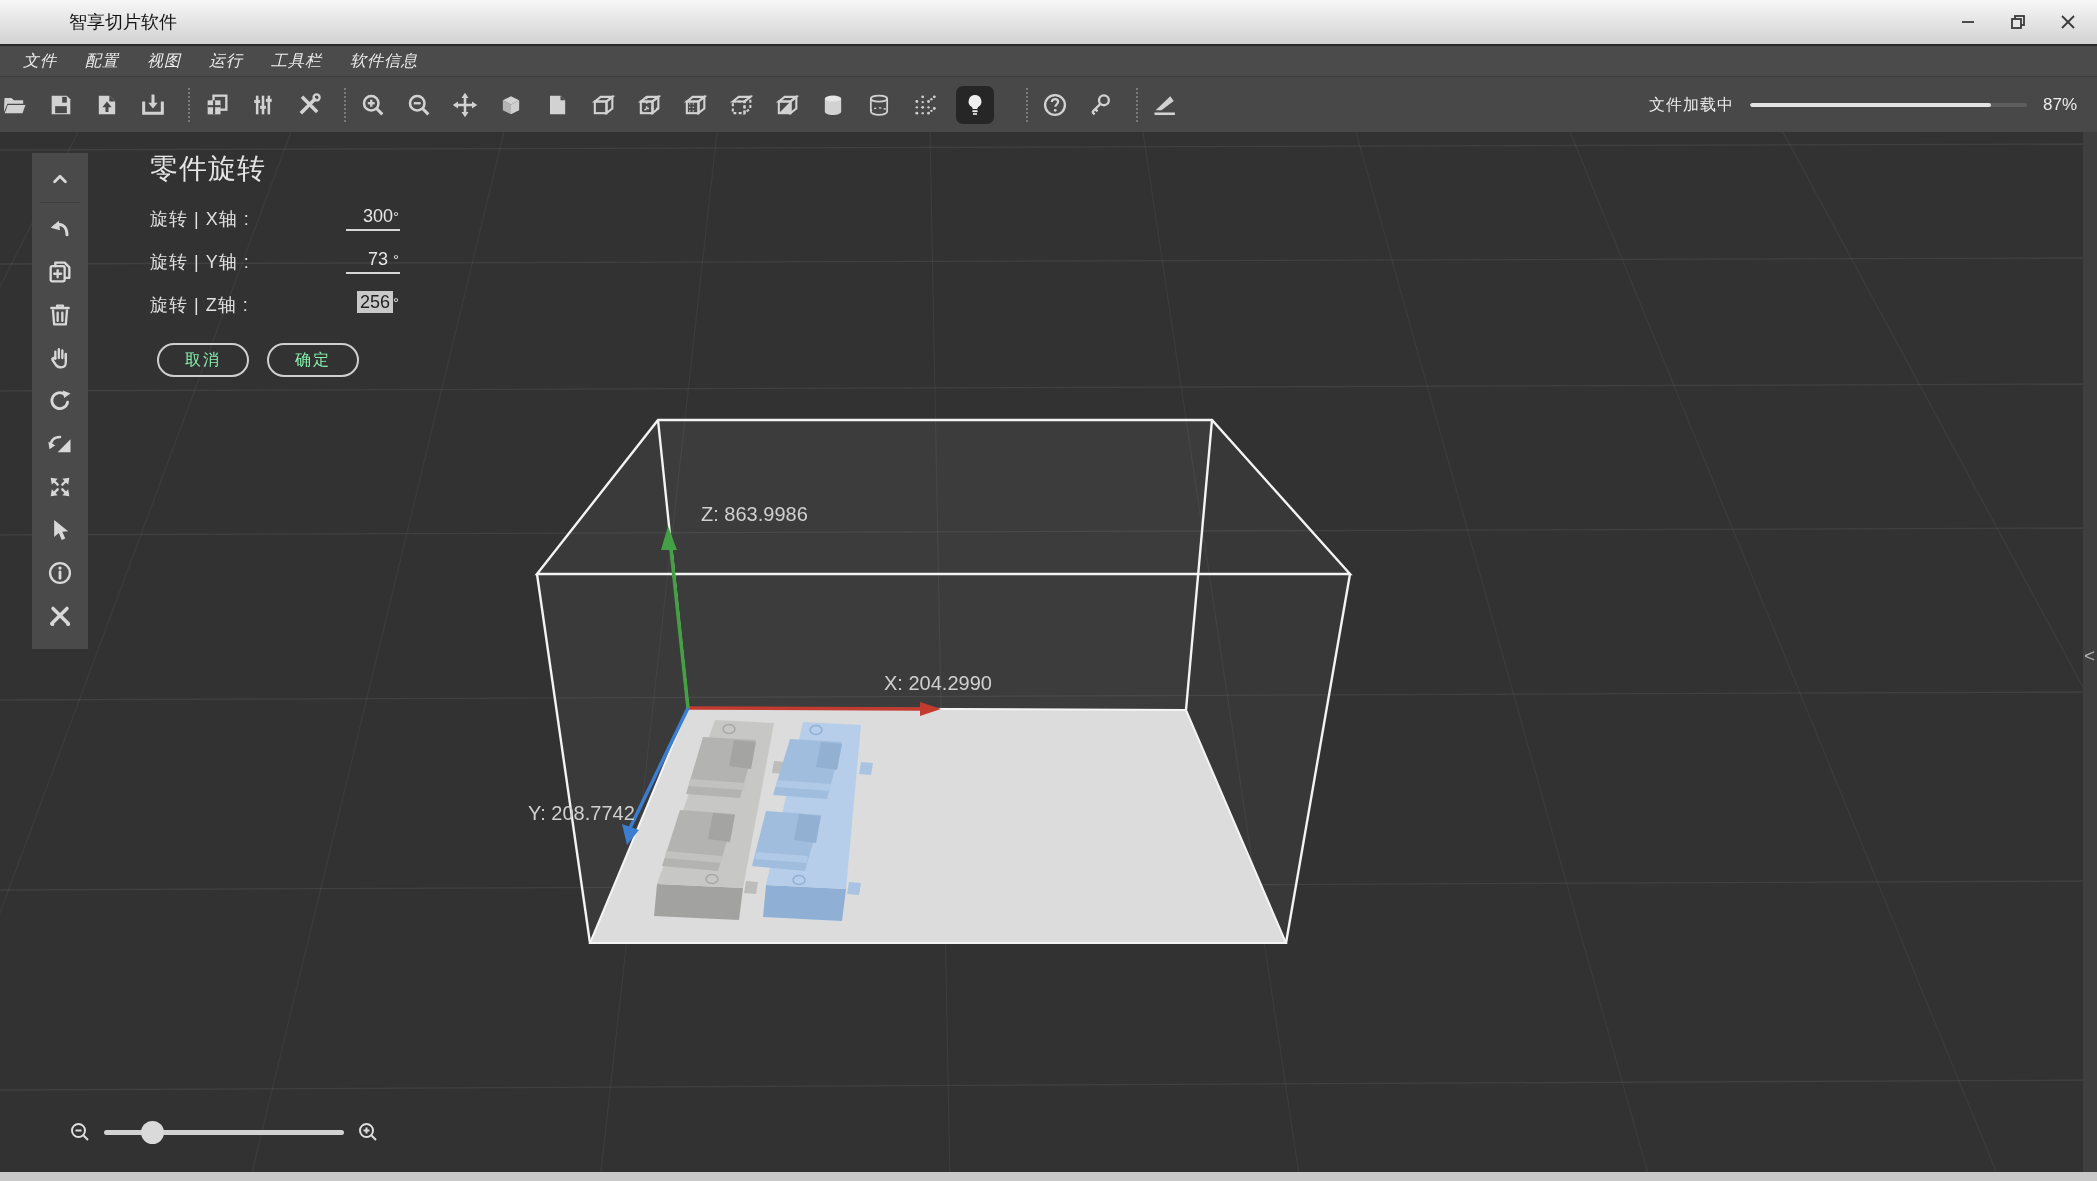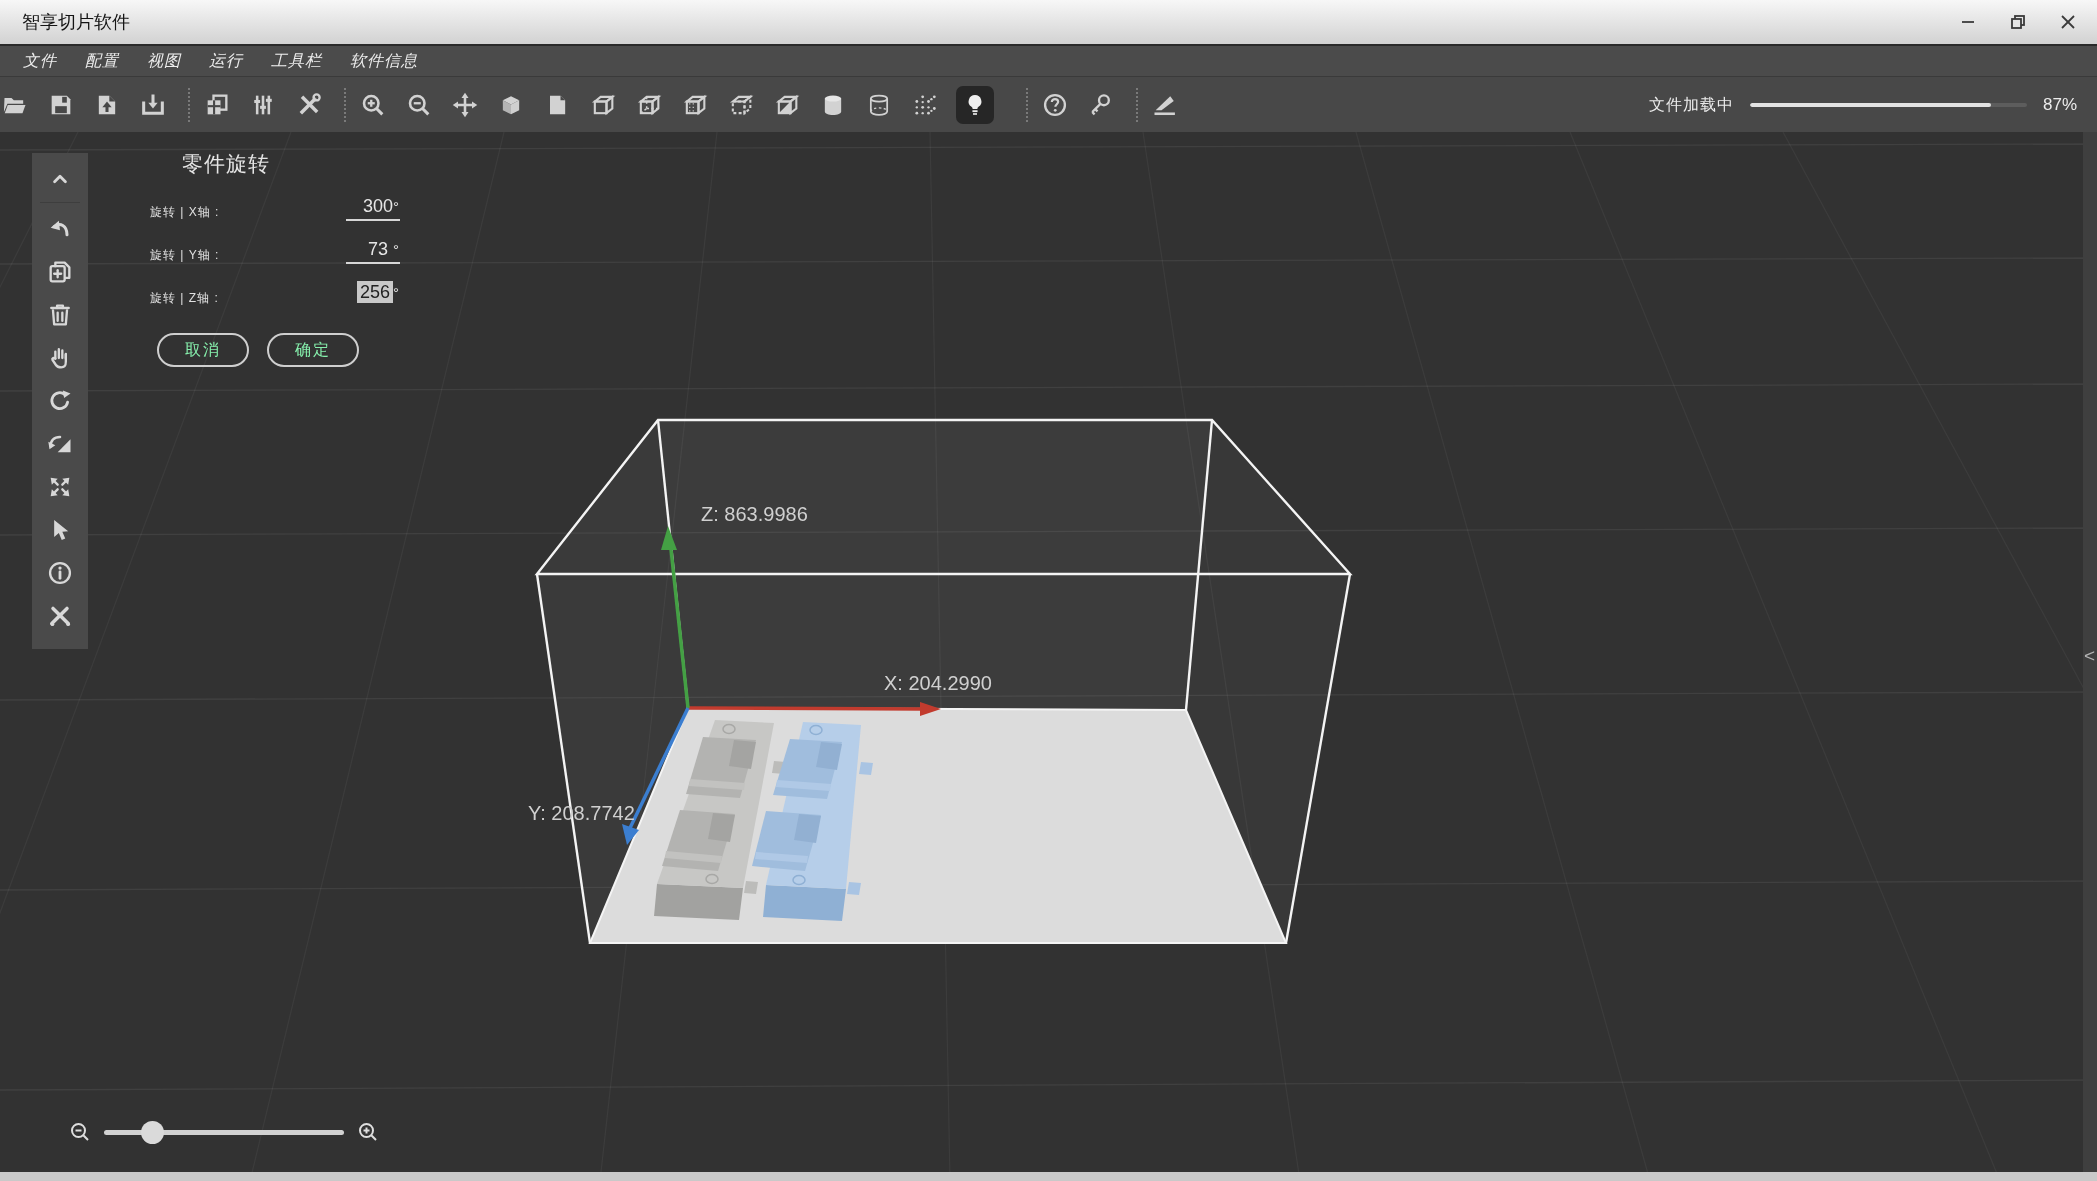--- a/index.html
+++ b/index.html
@@ -5,21 +5,21 @@
   html,body{margin:0;padding:0;}
   body{
     width:2097px;height:1181px;position:relative;overflow:hidden;
     background:#323232;
     font-family:"Liberation Sans","DejaVu Sans",sans-serif;
     -webkit-font-smoothing:antialiased;
   }
   
   .titlebar{position:absolute;top:0;left:0;right:0;height:44px;
     background:linear-gradient(#f7f7f7,#d2d2d2);
-    border-bottom:2px solid #2a2a2a;display:flex;align-items:center;}
+    border-bottom:2px solid #2a2a2a;display:flex;align-items:center;padding-left:47px;}
   .title{margin-left:22px;font-size:18px;color:#141414;}
   .win-controls{margin-left:auto;margin-right:16px;display:flex;gap:24px;}
   .win-btn{width:26px;height:26px;display:flex;align-items:center;justify-content:center;cursor:default;}
   .win-btn svg{stroke:#3a3a3a;fill:none;stroke-width:1.8;}
   
   .menubar{position:absolute;top:46px;left:0;right:0;height:30px;background:#4b4b4b;
     display:flex;align-items:center;padding-left:9px;}
   .menu-item{color:#ededed;font-size:16px;margin:0 14px;letter-spacing:1px;font-style:italic;}
   
   .toolbar{position:absolute;top:76px;left:0;right:0;height:56px;background:#484848;
@@ -39,23 +39,23 @@
   .viewport{position:absolute;top:132px;left:0;}
   
   .side-toolbar{position:absolute;left:32px;top:153px;width:56px;background:#4a4a4a;
     padding:4px 0 12px;display:flex;flex-direction:column;align-items:center;}
   .side-btn{width:44px;height:43px;display:flex;align-items:center;justify-content:center;}
   .side-btn svg{stroke:#d8d8d8;fill:none;stroke-width:2;stroke-linecap:round;stroke-linejoin:round;}
   .side-btn .fill{fill:#d8d8d8;stroke:none;}
   .side-div{width:40px;border-top:1px solid #3e3e3e;margin:2px 0 4px;}
   
   .rot-panel{position:absolute;left:150px;top:150px;width:250px;color:#e6e6e6;}
-  .rot-title{font-size:21px;letter-spacing:1px;margin-left:32px;}
+  .rot-title{font-size:28px;letter-spacing:1px;}
   .rot-row{display:flex;align-items:flex-end;margin-top:17px;height:26px;}
-  .rot-label{font-size:12px;color:#e0e0e0;letter-spacing:1px;}
+  .rot-label{font-size:18px;color:#e0e0e0;letter-spacing:1px;}
   .rot-value-box{margin-left:auto;min-width:52px;text-align:right;
     border-bottom:2px solid #d6d6d6;font-size:18px;padding:0 1px 2px;}
   .rot-row.selected .rot-value-box{border-bottom-color:transparent;}
   .rot-row.selected .rot-value{background:#c9c9c9;color:#222;padding:1px 3px;}
   .rot-unit{font-size:15px;}
   .rot-buttons{display:flex;gap:18px;margin-top:26px;margin-left:7px;}
   .pill-btn{height:34px;padding:0 26px;border:2px solid #cfcfcf;border-radius:18px;
     background:transparent;color:#86efac;font-size:16px;display:flex;align-items:center;letter-spacing:2px;}
   
   .zoomctl{position:absolute;left:68px;top:1112px;width:312px;height:40px;display:flex;align-items:center;gap:12px;}

